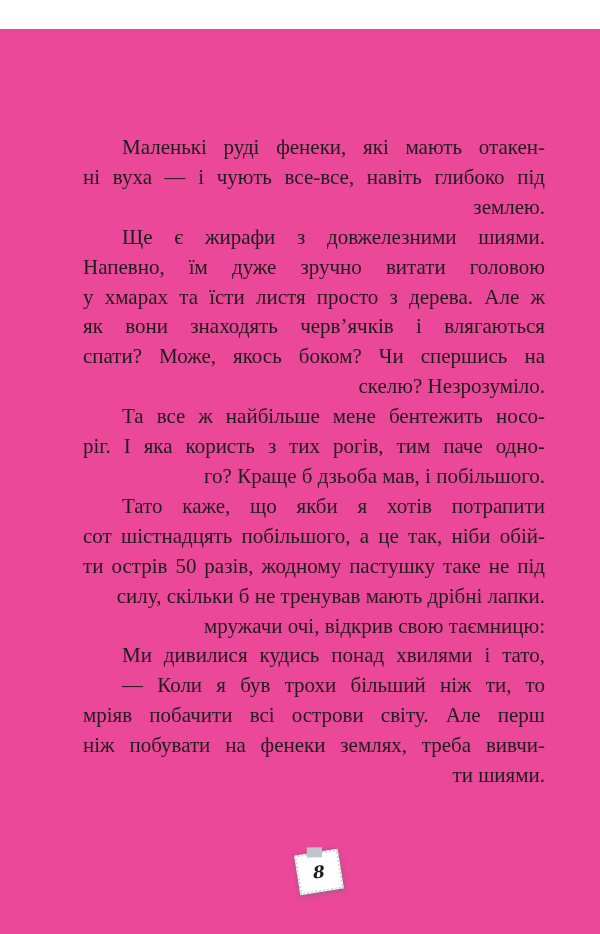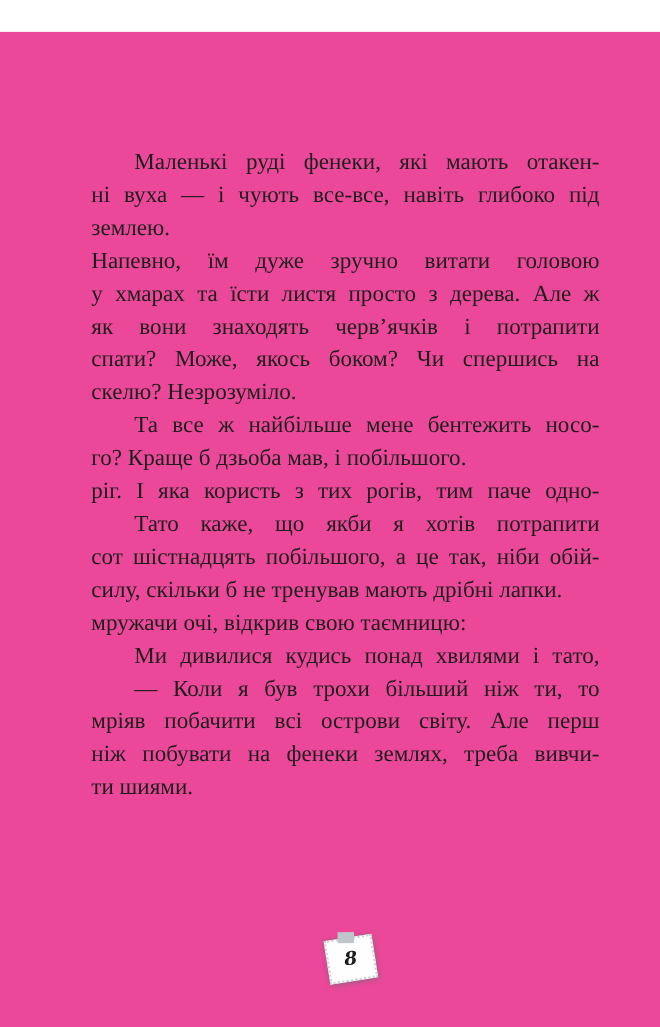--- a/index.html
+++ b/index.html
@@ -19,21 +19,21 @@
   .text-block {
     position: absolute;
     left: 83px;
     top: 104px;
     width: 462px;
     color: #1d1d1d;
     font-size: 21px;
     line-height: 29.9px;
   }
   .text-line {
-    text-align: left;
+    text-align: right;
   }
   .text-line.just {
     text-align: justify;
     text-align-last: justify;
   }
   .text-line.first {
     text-indent: 39px;
   }
   .page-number-stamp {
     position: absolute;
@@ -71,30 +71,32 @@
   }
 </style>
 </head>
 <body>
 
 <div class="book-page">
   <div class="text-block" id="text-block">
       <div class="text-line first just">Маленькі руді фенеки, які мають отакен-</div>
       <div class="text-line just">ні вуха — і чують все-все, навіть глибоко під</div>
       <div class="text-line">землею.</div>
+      <div class="text-line first just">Ще є жирафи з довжелезними шиями.</div>
       <div class="text-line just">Напевно, їм дуже зручно витати головою</div>
       <div class="text-line just">у хмарах та їсти листя просто з дерева. Але ж</div>
-      <div class="text-line just">як вони знаходять черв’ячків і потрапити</div>
+      <div class="text-line just">як вони знаходять черв’ячків і влягаються</div>
       <div class="text-line just">спати? Може, якось боком? Чи спершись на</div>
       <div class="text-line">скелю? Незрозуміло.</div>
       <div class="text-line first just">Та все ж найбільше мене бентежить носо-</div>
+      <div class="text-line just">ріг. І яка користь з тих рогів, тим паче одно-</div>
       <div class="text-line">го? Краще б дзьоба мав, і побільшого.</div>
-      <div class="text-line just">ріг. І яка користь з тих рогів, тим паче одно-</div>
       <div class="text-line first just">Тато каже, що якби я хотів потрапити</div>
       <div class="text-line just">сот шістнадцять побільшого, а це так, ніби обій-</div>
+      <div class="text-line just">ти острів 50 разів, жодному пастушку таке не під</div>
       <div class="text-line">силу, скільки б не тренував мають дрібні лапки.</div>
       <div class="text-line">мружачи очі, відкрив свою таємницю:</div>
       <div class="text-line first just">Ми дивилися кудись понад хвилями і тато,</div>
       <div class="text-line first just">— Коли я був трохи більший ніж ти, то</div>
       <div class="text-line just">мріяв побачити всі острови світу. Але перш</div>
       <div class="text-line just">ніж побувати на фенеки землях, треба вивчи-</div>
       <div class="text-line">ти шиями.</div>
     </div>
   <div class="page-number-stamp">
     <span class="page-number">8</span>

